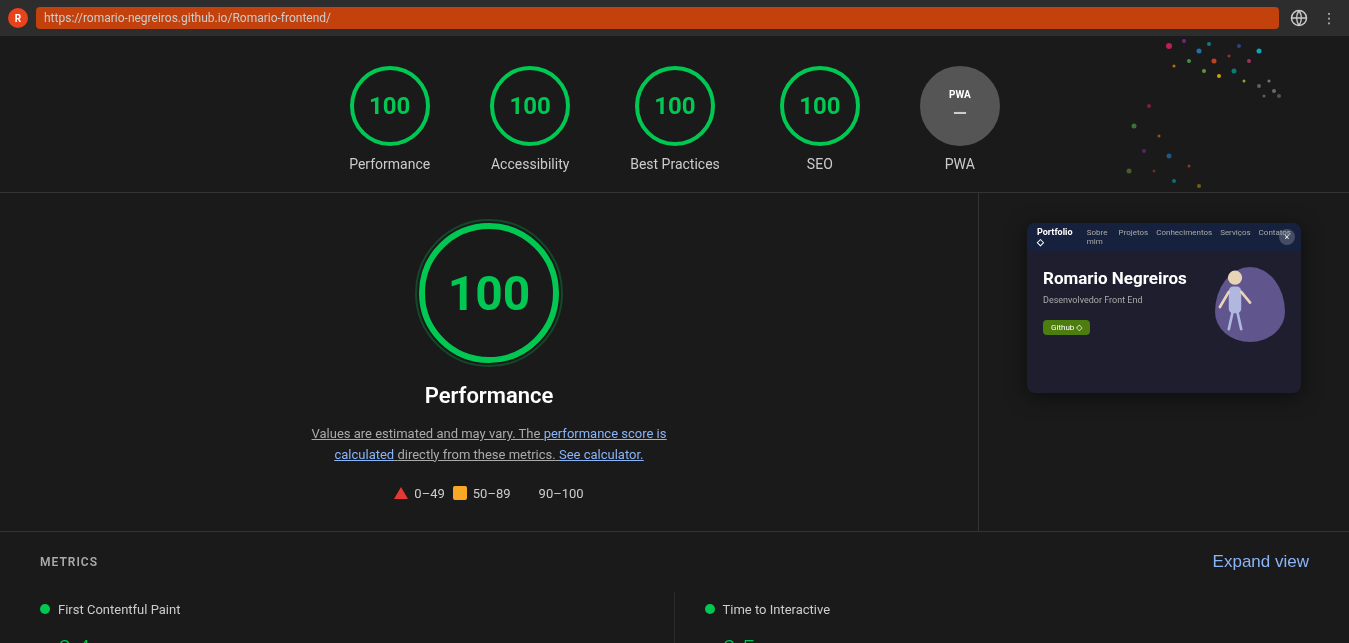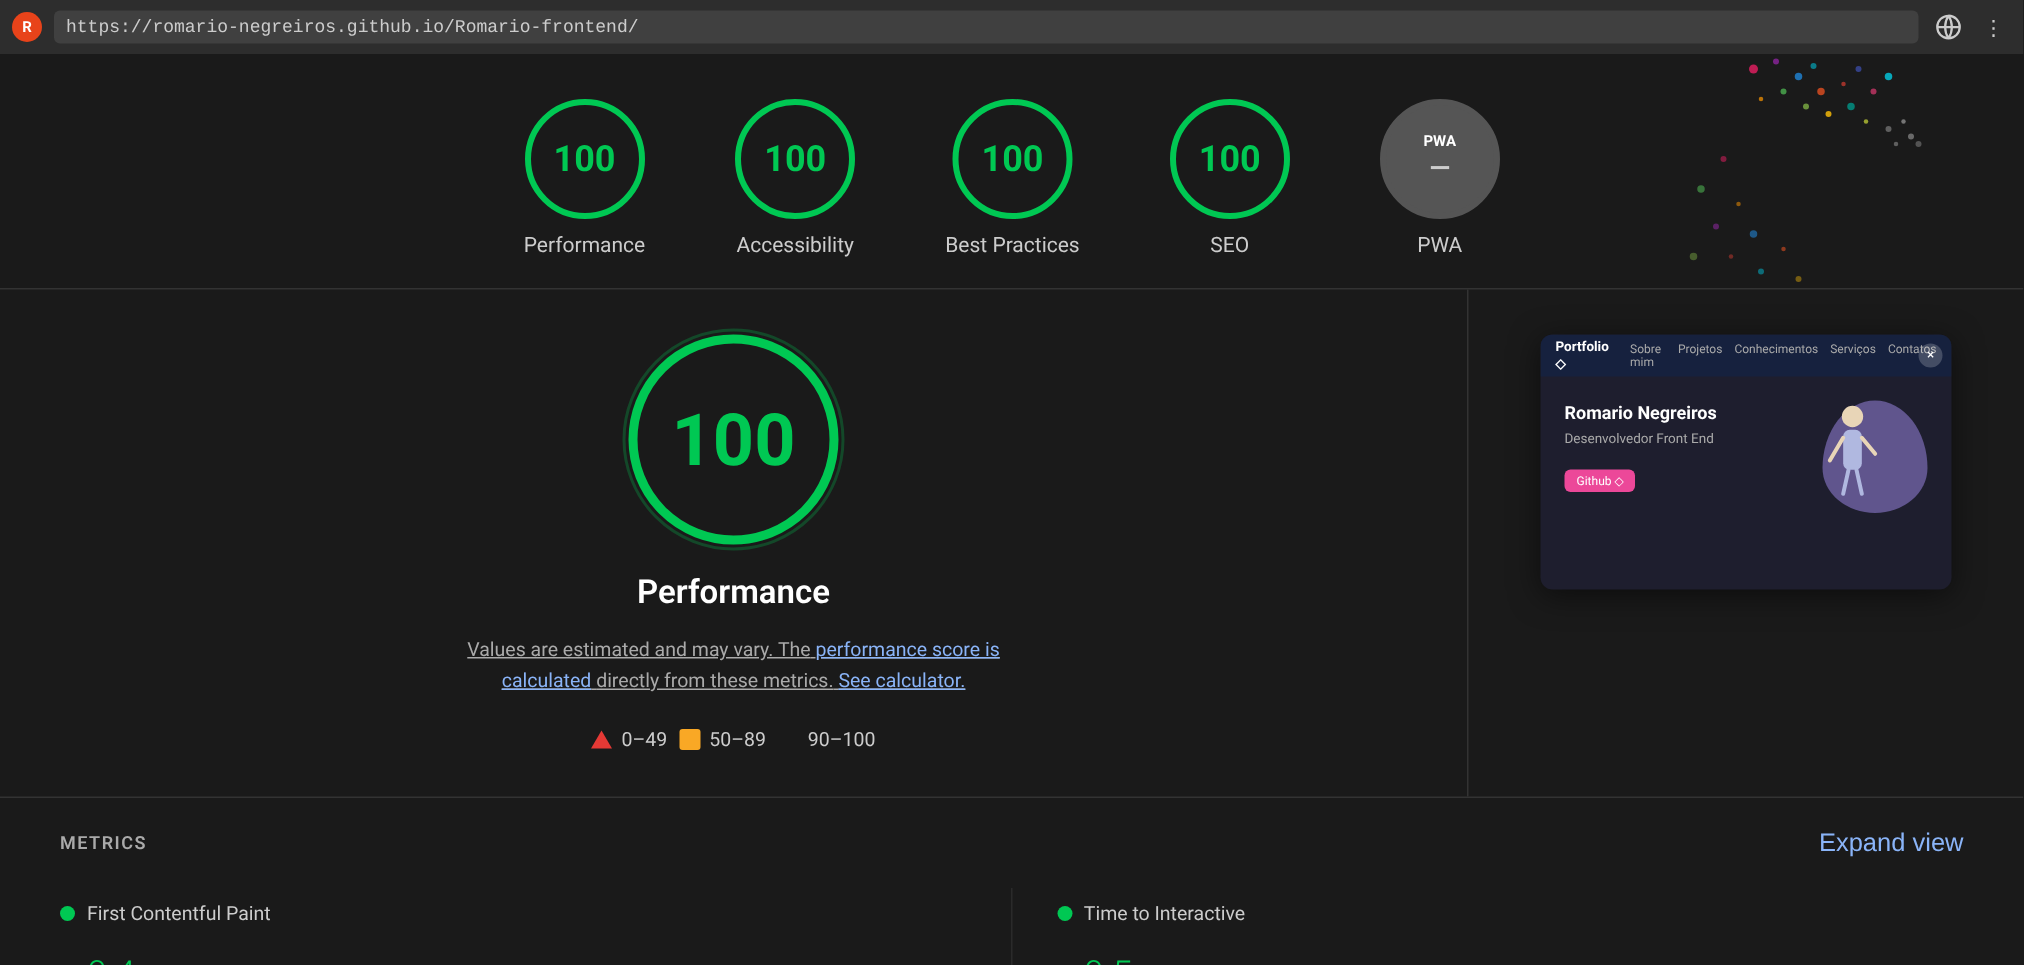--- a/index.html
+++ b/index.html
@@ -27,29 +27,28 @@
       background: #e8431a;
       border-radius: 50%;
       display: flex; align-items: center; justify-content: center;
       font-size: 10px;
       font-weight: bold;
       color: white;
       flex-shrink: 0;
     }
     .url-bar {
       flex: 1;
-      background: #404040;
+      background: #c2410c;
       border-radius: 4px;
       padding: 4px 8px;
       font-size: 12px;
       color: #ccc;
       white-space: nowrap;
       overflow: hidden;
       text-overflow: ellipsis;
-      font-family: Liberation Mono, monospace;
     }
     .browser-actions {
       display: flex;
       gap: 6px;
       align-items: center;
     }
     .browser-btn {
       width: 24px;
       height: 24px;
       background: transparent;
@@ -282,35 +281,35 @@
       display: flex;
       gap: 10px;
       align-items: flex-start;
     }
 
     .preview-text-area {
       flex: 1;
     }
 
     .preview-title {
-      font-size: 12px;
+      font-size: 17px;
       font-weight: bold;
       color: #fff;
       margin-bottom: 4px;
       line-height: 1.4;
     }
 
     .preview-subtitle {
       font-size: 9px;
       color: #aaa;
       margin-bottom: 10px;
     }
 
     .preview-btn {
-      background: #ec4899;
+      background: #4d7c0f;
       color: white;
       border: none;
       border-radius: 4px;
       padding: 3px 8px;
       font-size: 8px;
       display: inline-flex;
       align-items: center;
       gap: 4px;
     }
 

